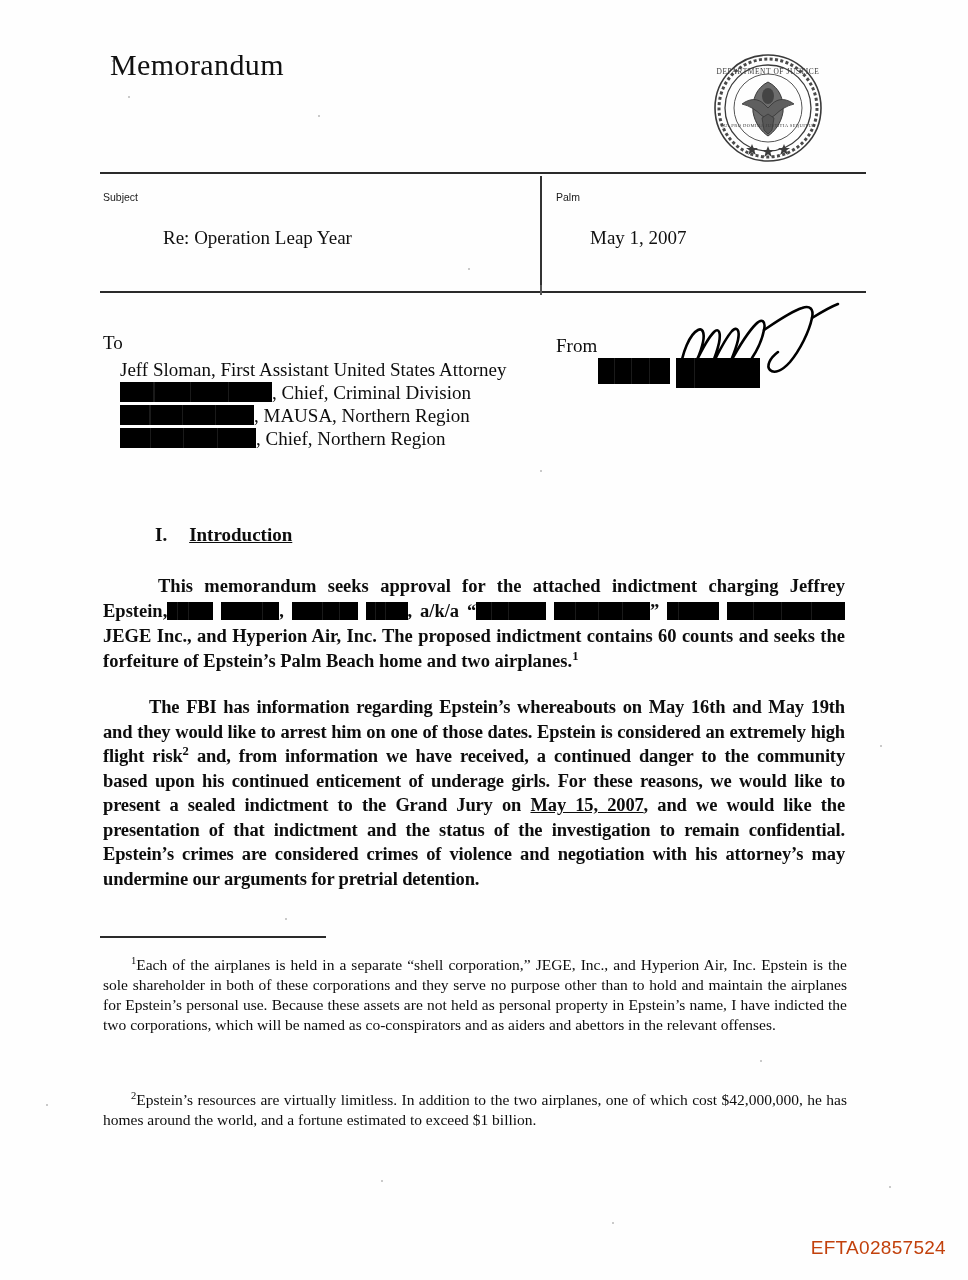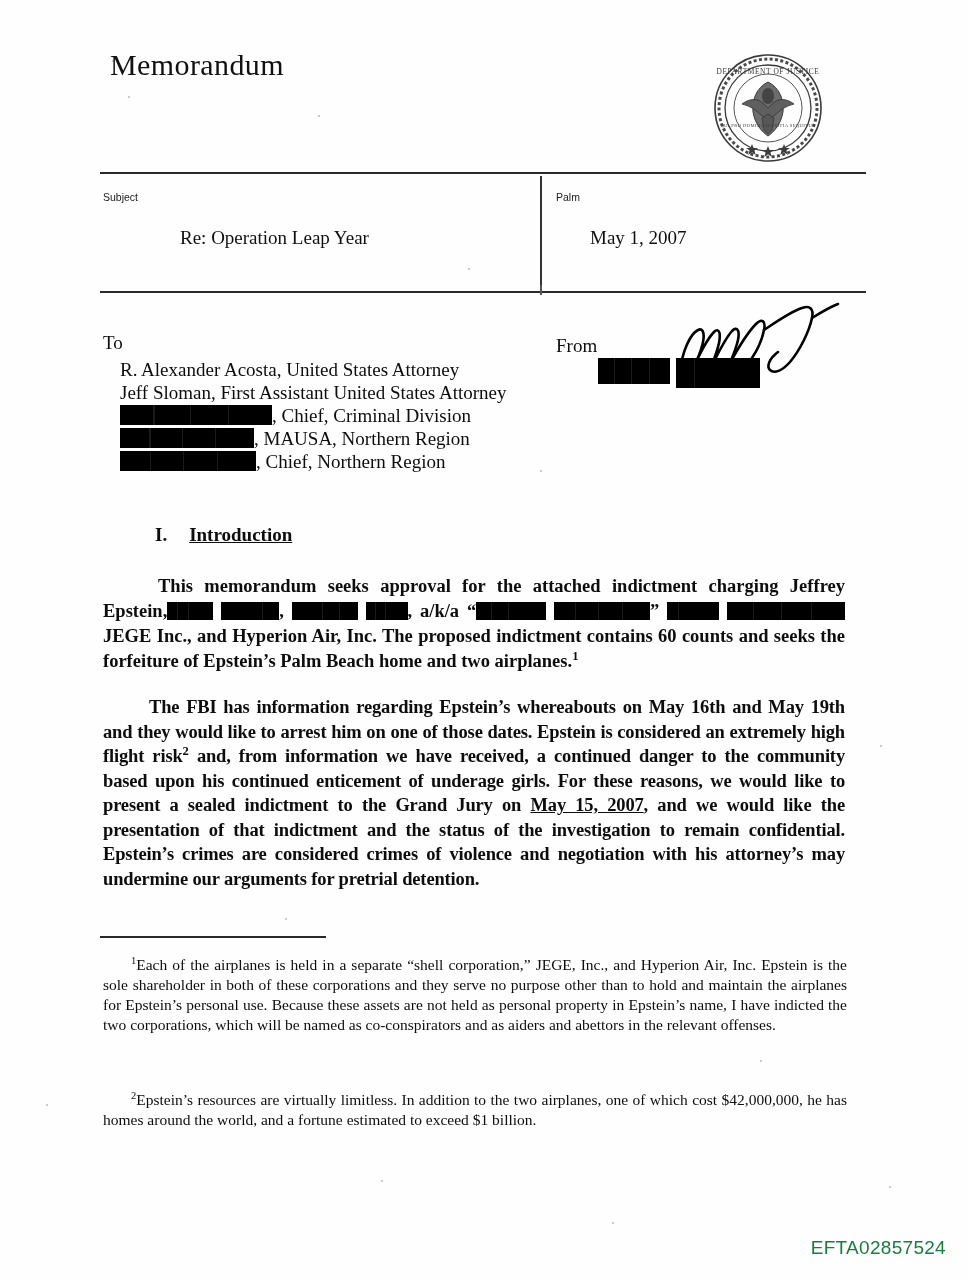--- a/index.html
+++ b/index.html
@@ -66,21 +66,21 @@
     color: #1a1a1a;
   }
   .lbl-subject { left: 103px; top: 191px; }
   .lbl-date    { left: 556px; top: 191px; }
 
   .field-value {
     position: absolute;
     font-size: 19px;
     color: #101010;
   }
-  .val-subject { left: 163px; top: 227px; margin-left: 17px; }
+  .val-subject { left: 163px; top: 227px; }
   .val-date    { left: 590px; top: 227px; }
 
   
   .lbl-to   { position: absolute; left: 103px; top: 332px; font-size: 19px; }
   .lbl-from { position: absolute; left: 556px; top: 335px; font-size: 19px; }
 
   .to-list {
     position: absolute;
     left: 120px;
     top: 358px;
@@ -184,21 +184,21 @@
   .footnote .lead { padding-left: 28px; }
 
   
   .bates {
     position: absolute;
     right: 22px;
     top: 1237px;
     font-family: "Liberation Sans", sans-serif;
     font-size: 19px;
     letter-spacing: 0.3px;
-    color: #15803d;
+    color: #c2410c;
   }
 </style>
 </head>
 <body>
 
 <div class="page">
 
   <div class="speckle" style="left:112px;top:60px;width:2px;height:2px;"></div>
   <div class="speckle" style="left:128px;top:96px;width:2px;height:2px;"></div>
   <div class="speckle" style="left:318px;top:115px;width:2px;height:2px;"></div>
@@ -238,23 +238,20 @@
   <div class="rule vdiv-stub"></div>
 
   <div class="field-label lbl-subject">Subject</div>
   <div class="field-value val-subject">Re: Operation Leap Year</div>
   <div class="field-label lbl-date">Palm</div>
   <div class="field-value val-date">May 1, 2007</div>
 
   <div class="lbl-to">To</div>
   <div class="to-list">
     <div class="to-line">
-      <span>R. Alexander Acosta, United States Attorney</span>
-    </div>
-    <div class="to-line">
       <span>Jeff Sloman, First Assistant United States Attorney</span>
     </div>
     <div class="to-line">
       <span class="redact r-to-1"></span><span>, Chief, Criminal Division</span>
     </div>
     <div class="to-line">
       <span class="redact r-to-2"></span><span>, MAUSA, Northern Region</span>
     </div>
     <div class="to-line">
       <span class="redact r-to-3"></span><span>, Chief, Northern Region</span>

